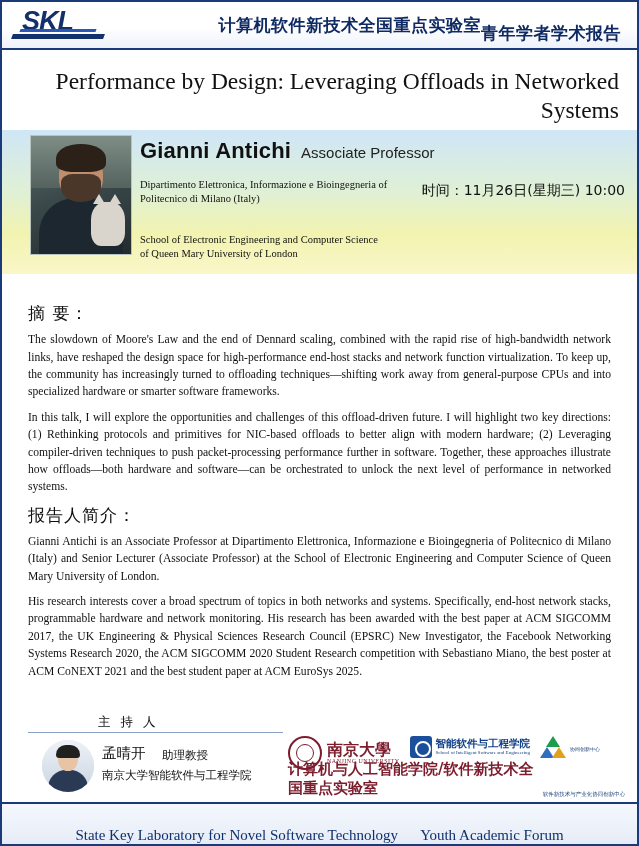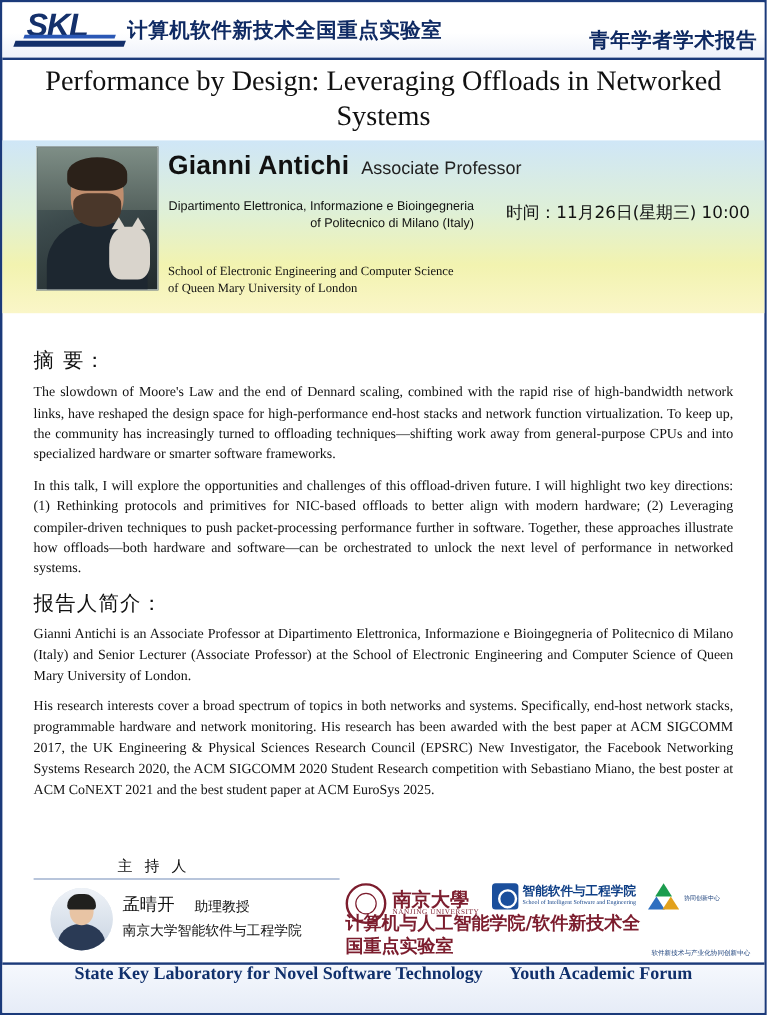--- a/index.html
+++ b/index.html
@@ -64,44 +64,43 @@
     top: 24px;
     width: 76px;
     height: 3px;
     background: #2a57b5;
     transform: skewX(-20deg);
   }
   .header-titles {
     flex: 1 1 auto;
     display: flex;
     align-items: center;
-    justify-content: space-between;
-    gap: 26px;
-    padding-right: 6px;
+    justify-content: flex-end;
+    padding-right: 16px;
   }
   .header-lab {
     font-family: "DejaVu Sans", sans-serif;
     font-weight: bold;
     font-size: 17px;
     color: #0f2a63;
     letter-spacing: 0.5px;
   }
   .header-forum {
     font-family: "DejaVu Sans", sans-serif;
     font-weight: bold;
     font-size: 17px;
     color: #0f2a63;
     letter-spacing: 0.5px;
     margin-top: 16px;
   }
 
   
   .title-block {
-    padding: 4px 18px 4px 18px;
-    text-align: center;
+    padding: 17px 18px 4px 18px;
+    text-align: right;
   }
   .talk-title {
     font-family: "Liberation Serif", serif;
     font-size: 23.5px;
     line-height: 1.22;
     color: #111111;
   }
 
   
   .speaker-band {
@@ -199,26 +198,25 @@
     font-size: 15px;
     color: #222;
   }
   .affil-row {
     display: flex;
     align-items: flex-start;
     justify-content: space-between;
     margin-top: 14px;
   }
   .affil1 {
-    font-family: Liberation Sans, sans-serif;
+    font-family: Liberation Serif, serif;
     font-size: 10.5px;
     line-height: 1.35;
     color: #111;
     width: 255px;
-    text-align: right;
   }
   .meta-time {
     font-family: "DejaVu Sans", sans-serif;
     font-size: 14px;
     color: #111;
     white-space: nowrap;
     padding-top: 4px;
   }
   .affil-row2 {
     display: flex;
@@ -447,24 +445,23 @@
   
   .footer {
     position: absolute;
     left: 0;
     bottom: 0;
     width: 100%;
     height: 40px;
     border-top: 2px solid #1b3a7a;
     background: linear-gradient(180deg, #f5f8fd 0%, #e6ecf7 100%);
     display: flex;
-    align-items: flex-start;
+    align-items: flex-end;
     justify-content: center;
     gap: 22px;
-    font-weight: bold;
   }
   .footer-left {
     font-family: "Liberation Serif", serif;
     font-size: 15px;
     color: #10306c;
   }
   .footer-right {
     font-family: "Liberation Serif", serif;
     font-size: 15px;
     color: #10306c;

